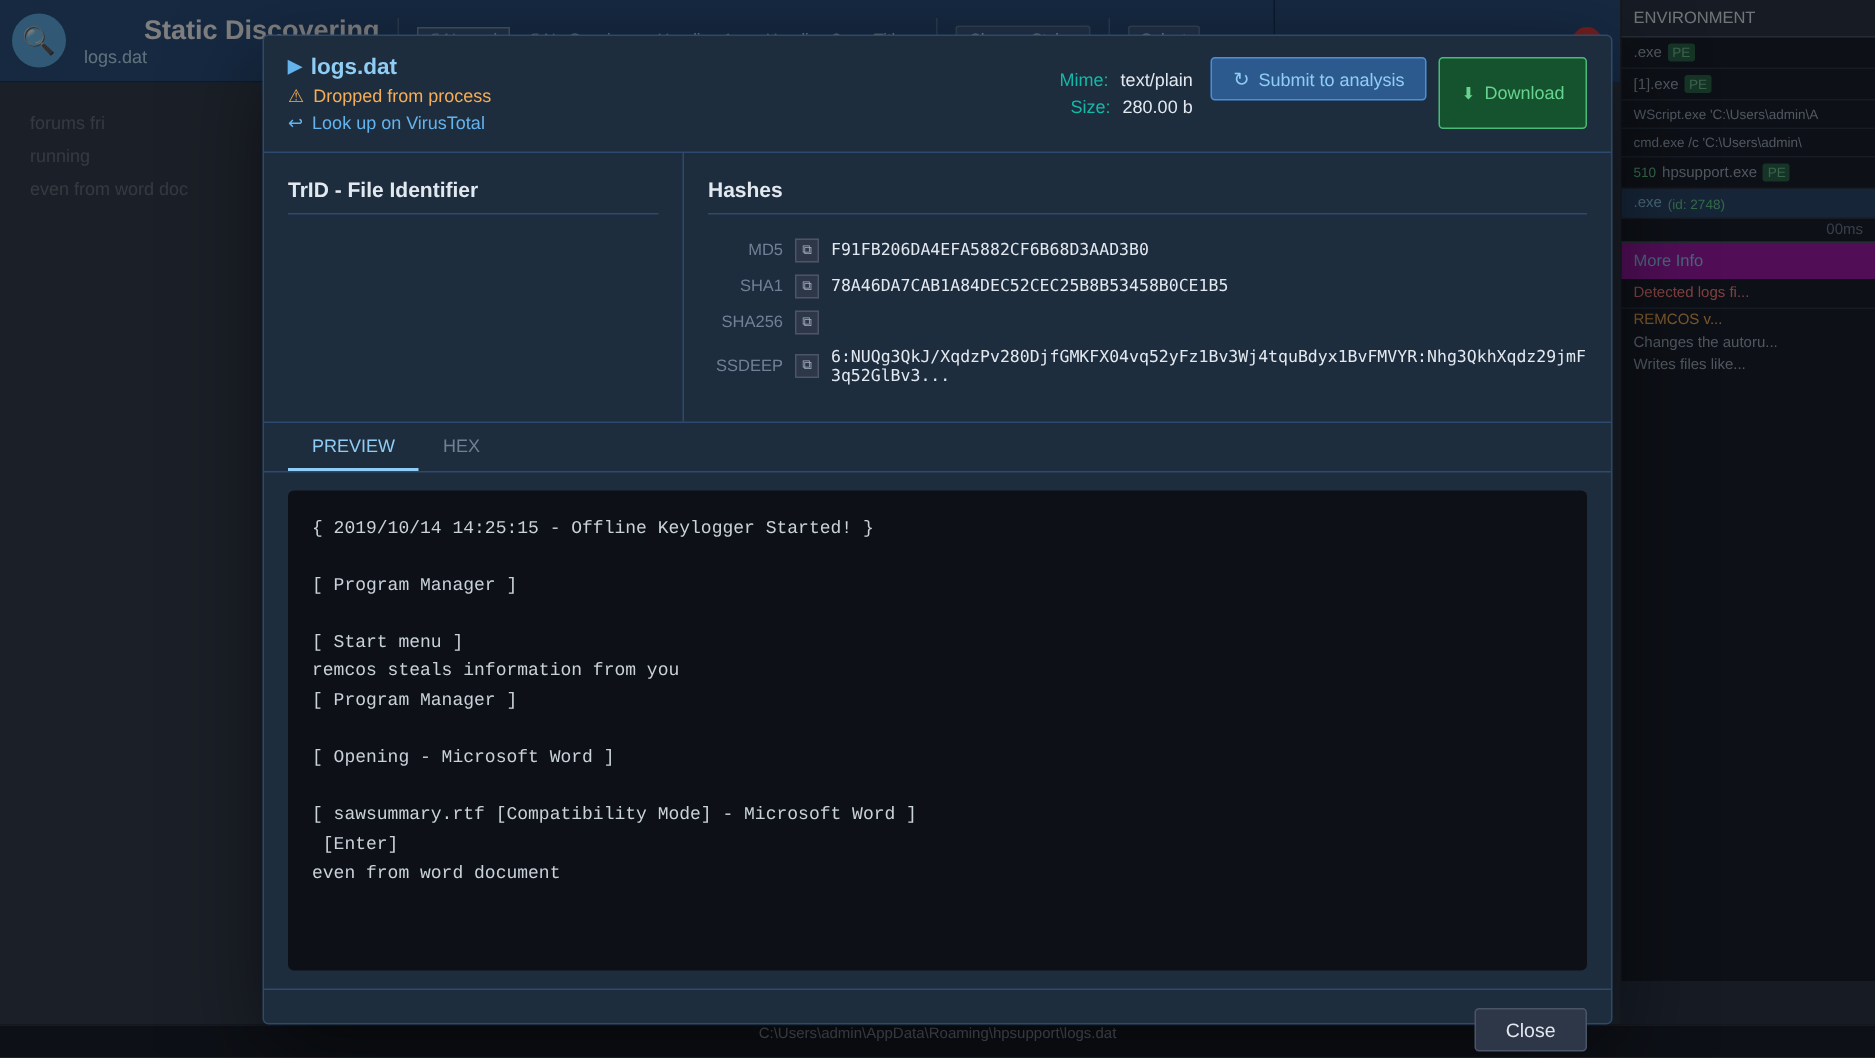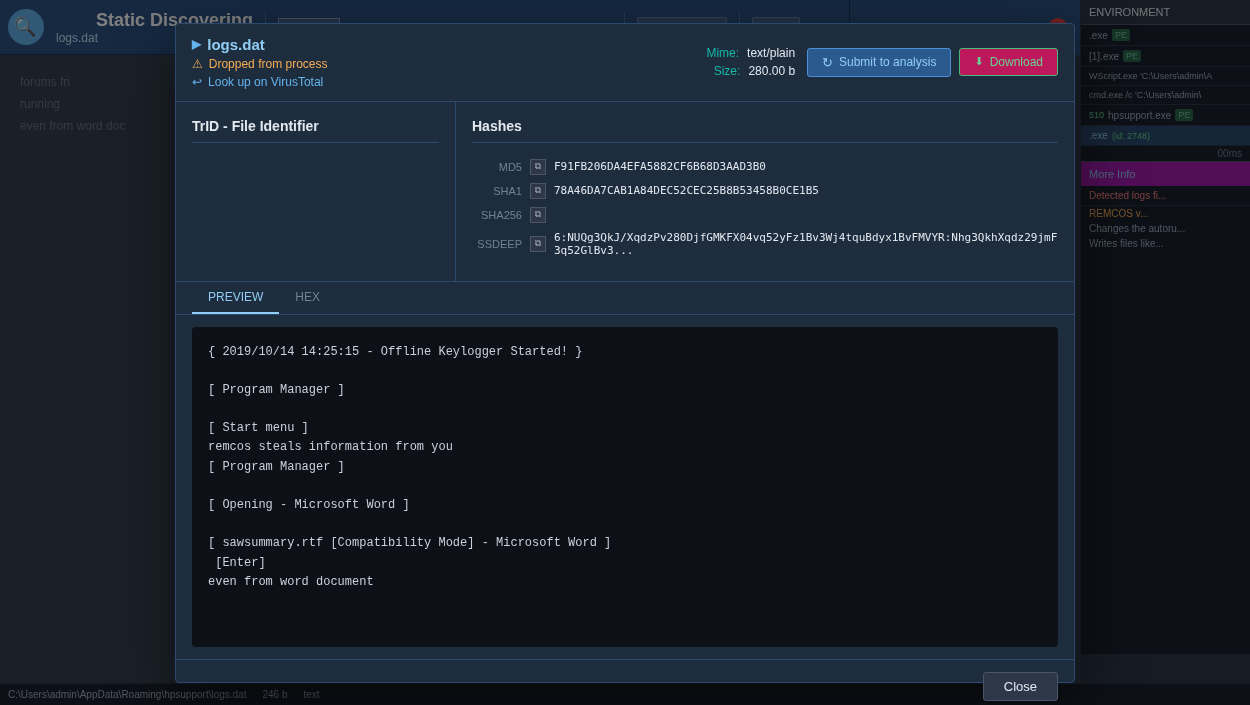--- a/index.html
+++ b/index.html
@@ -134,20 +134,21 @@
       bottom: 0; left: 0; right: 0;
       height: 22px;
       background: #1a202c;
       border-top: 1px solid #2d3748;
       display: flex;
       align-items: center;
       padding: 0 8px;
       color: #a0aec0;
       font-size: 10px;
       gap: 16px;
+      flex-direction: column;
     }
 
     
     .editor-area {
       position: absolute;
       top: 55px; left: 0; right: 170px;
       bottom: 22px;
       background: #374151;
       padding: 20px;
       color: #6b7280;
@@ -277,24 +278,24 @@
       gap: 6px;
       white-space: nowrap;
     }
 
     .btn-submit::before {
       content: '↻';
       font-size: 13px;
     }
 
     .btn-download {
-      background: #be185d;
+      background: #14532d;
       border: 1px solid #48bb78;
       color: #68d391;
-      padding: 6px 14px;
+      padding: 16px 14px;
       font-size: 12px;
       cursor: pointer;
       border-radius: 3px;
       display: flex;
       align-items: center;
       gap: 6px;
       white-space: nowrap;
     }
 
     .btn-download::before {

